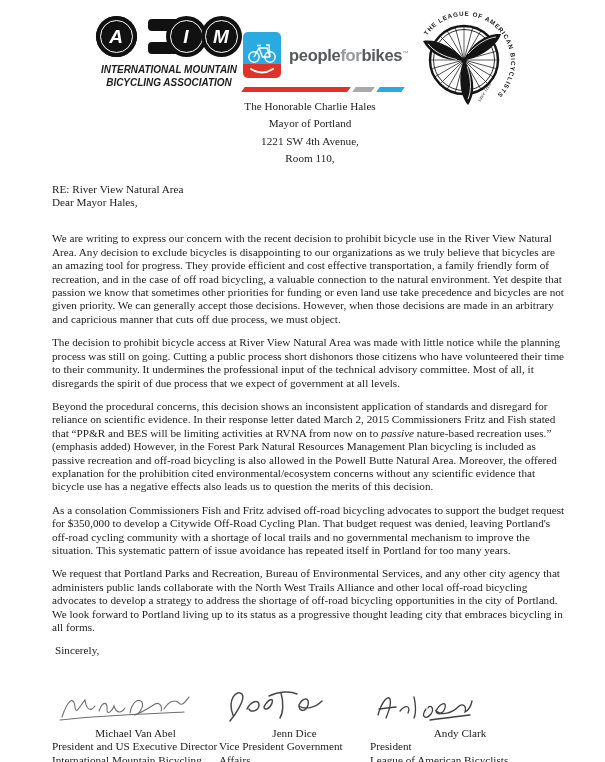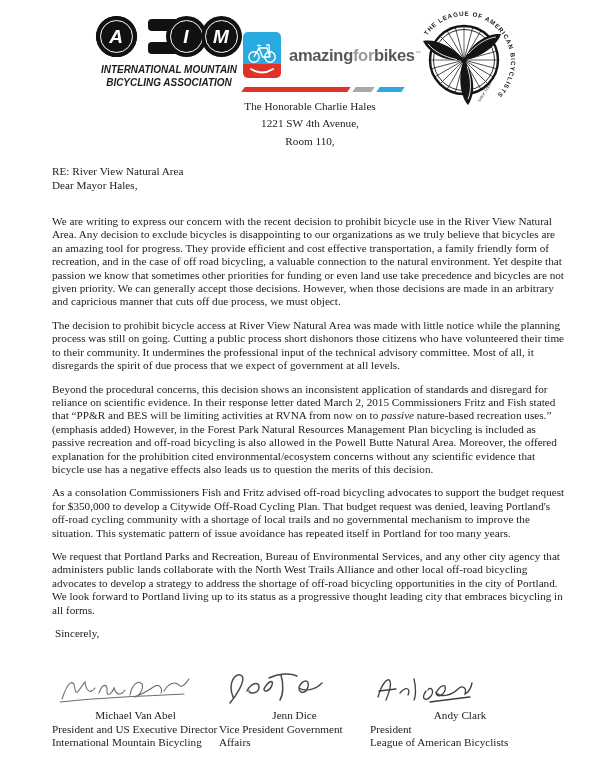--- a/index.html
+++ b/index.html
@@ -108,21 +108,21 @@
                 <path d="M8 15 L13 6 L21 6 L24 15 M13 6 L16.5 15 L24 15 M11 3.5 L15 3.5 M20 3 L23 3 L24 15"></path>
               </g>
             </svg>
           </div>
           <div class="red">
             <svg width="30" height="10" viewBox="0 0 30 10">
               <path d="M4 3 Q15 10 26 3" fill="none" stroke="#ffffff" stroke-width="2" stroke-linecap="round"></path>
             </svg>
           </div>
         </div>
-        <div class="pfb-word"><span class="b">amazing</span><span class="l">for</span><span class="b">bikes</span><span class="tm">™</span></div>
+        <div class="pfb-word"><span class="b">people</span><span class="l">for</span><span class="b">bikes</span><span class="tm">™</span></div>
       </div>
       <div class="pfb-stripe">
         <span class="s-red"></span>
         <span class="s-gray"></span>
         <span class="s-blue"></span>
       </div>
     </div>
 
     <div class="league">
       <svg width="108" height="104" viewBox="0 0 108 104">
@@ -166,20 +166,21 @@
         </text>
         <text x="66" y="100" font-family="Liberation Serif, serif" font-style="italic" font-size="5" fill="#1a1a1a" transform="rotate(-58 66 100)">since 1880</text>
       </svg>
     </div>
   </div>
 
   <div class="letter">
 
     <div class="addr">
       <div>The Honorable Charlie Hales</div>
+      <div>Mayor of Portland</div>
       <div>1221 SW 4th Avenue,</div>
       <div>Room 110,</div>
     </div>
 
     <div class="re-line">RE: River View Natural Area</div>
 
     <div class="salutation">Dear Mayor Hales,</div>
 
     <p>We are writing to express our concern with the recent decision to prohibit bicycle use in the River View Natural Area. Any decision to exclude bicycles is disappointing to our organizations as we truly believe that bicycles are an amazing tool for progress. They provide efficient and cost effective transportation, a family friendly form of recreation, and in the case of off road bicycling, a valuable connection to the natural environment. Yet despite that passion we know that sometimes other priorities for funding or even land use take precedence and bicycles are not given priority. We can generally accept those decisions. However, when those decisions are made in an arbitrary and capricious manner that cuts off due process, we must object.</p>
     <p>The decision to prohibit bicycle access at River View Natural Area was made with little notice while the planning process was still on going. Cutting a public process short dishonors those citizens who have volunteered their time to their community. It undermines the professional input of the technical advisory committee. Most of all, it disregards the spirit of due process that we expect of government at all levels.</p>

